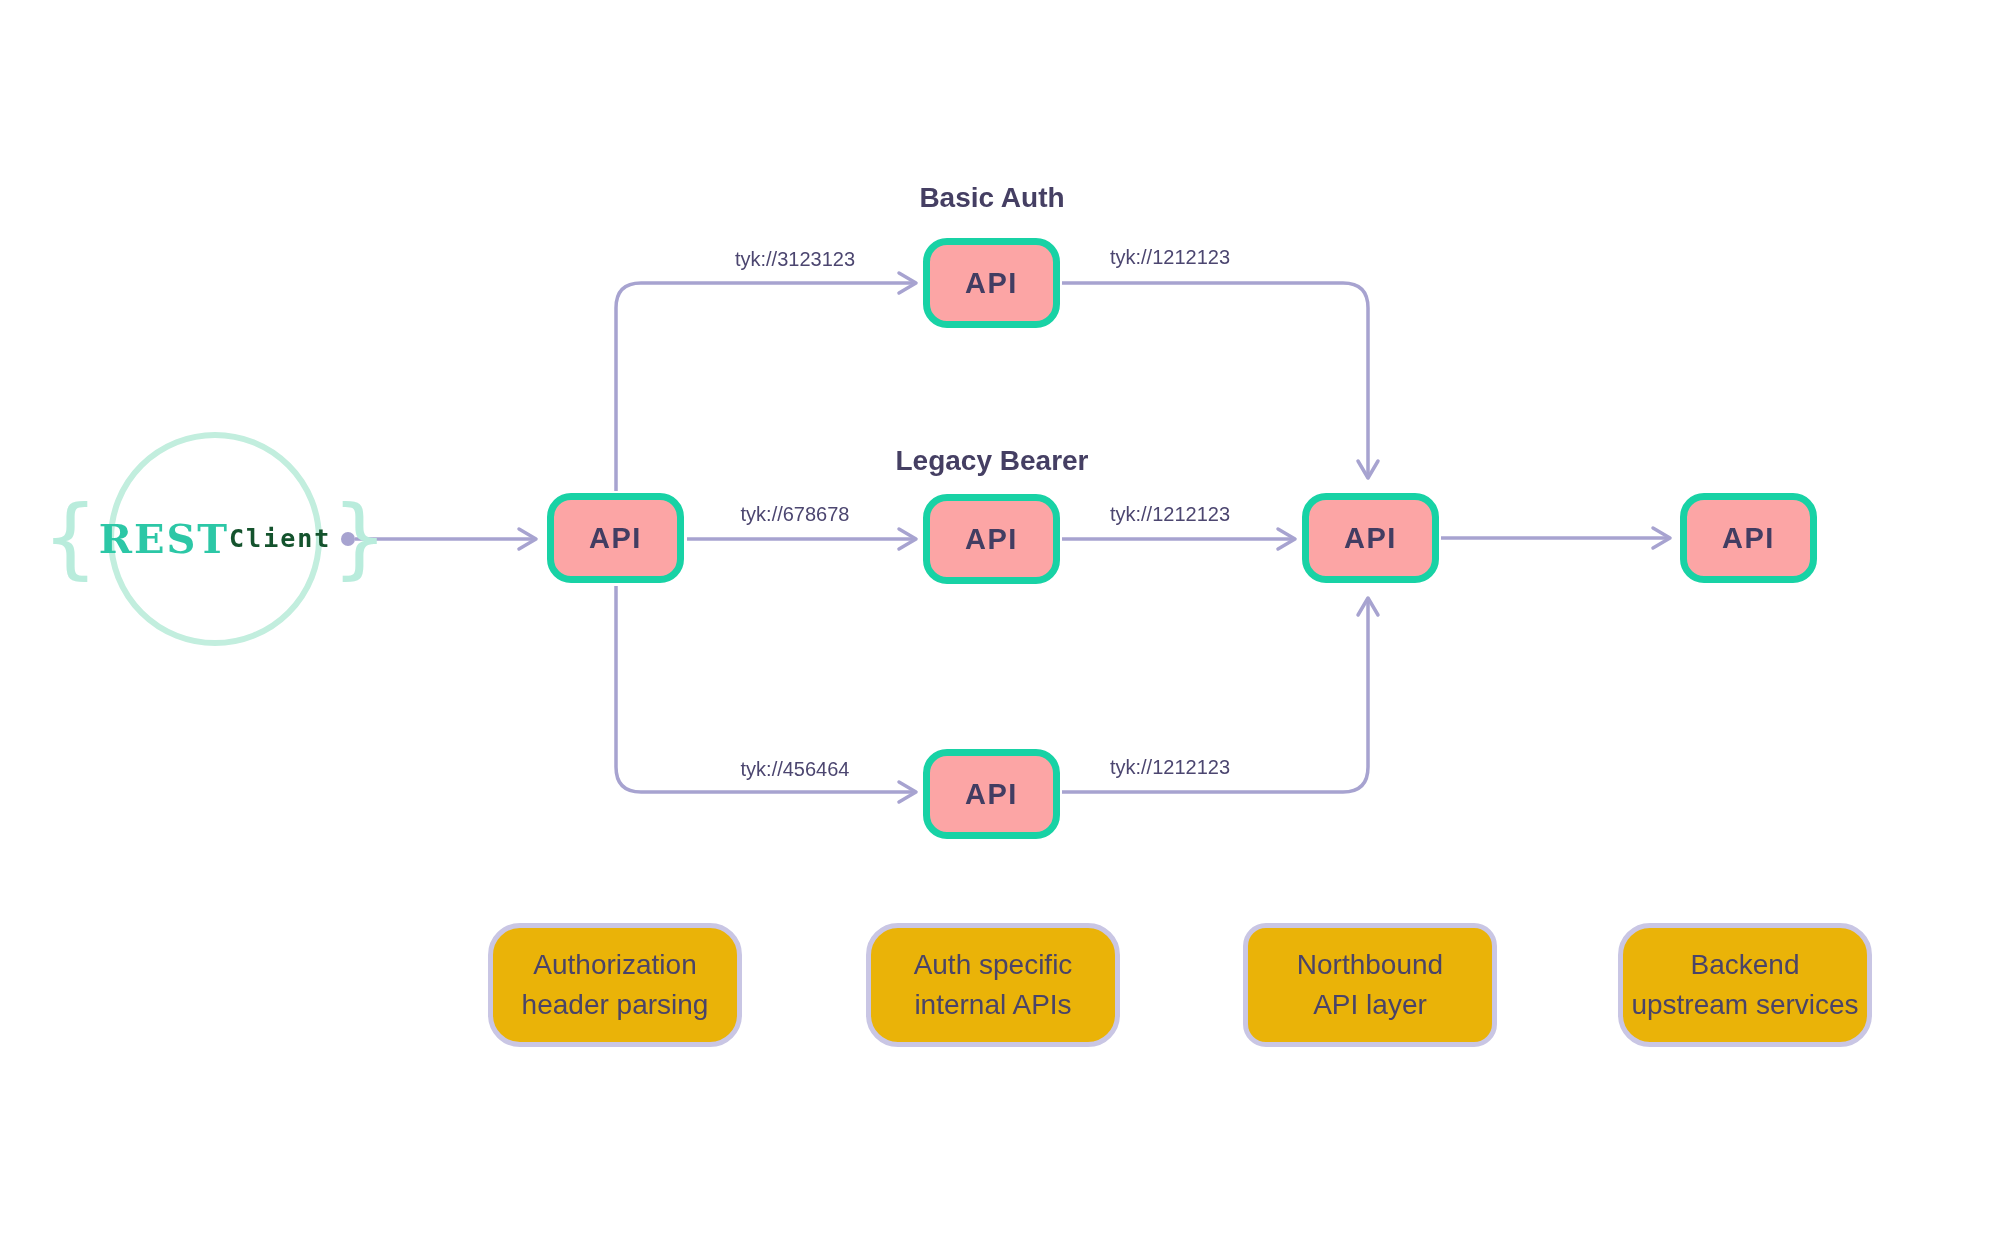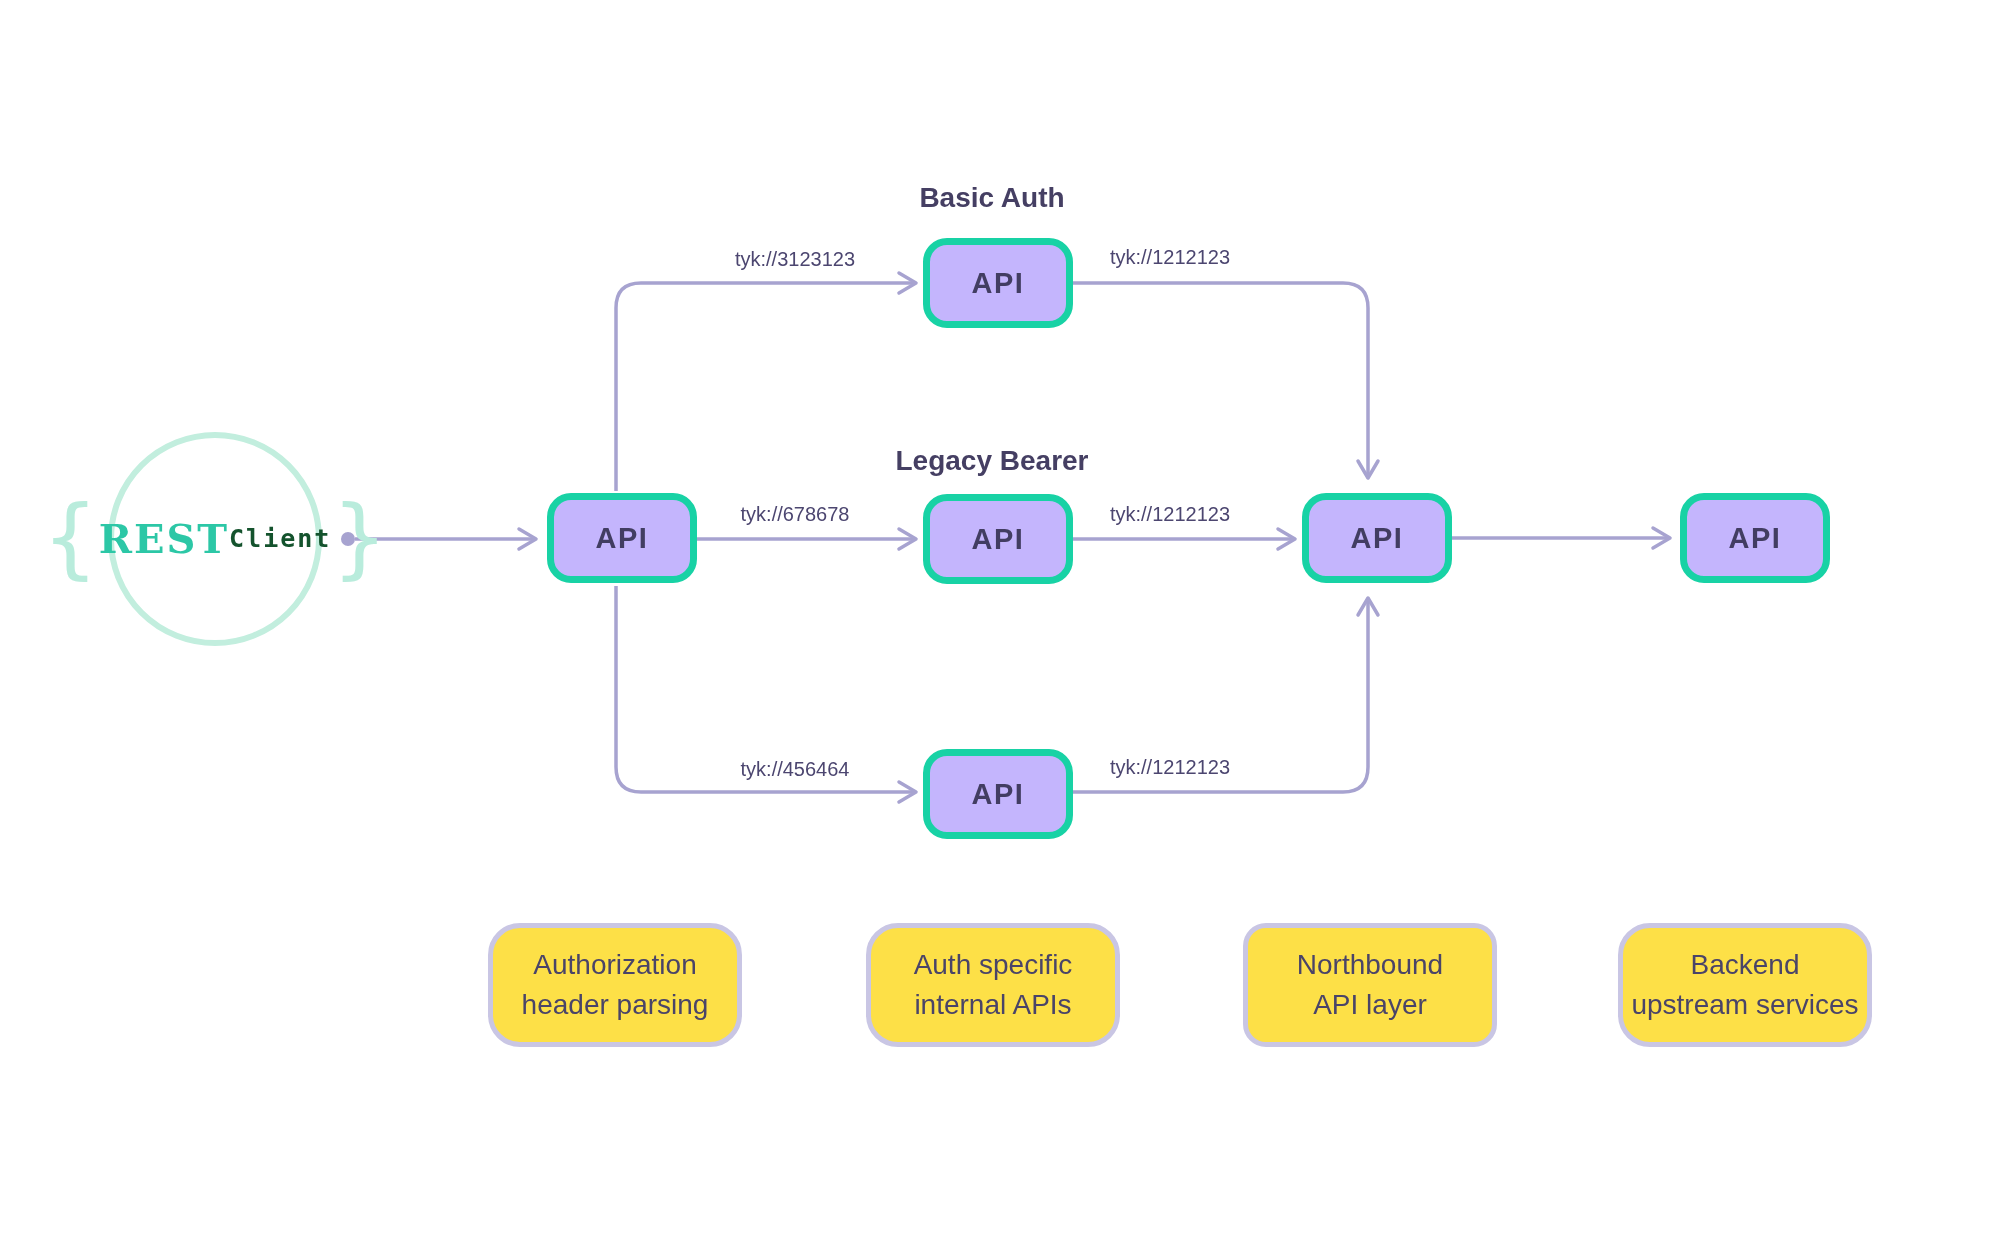--- a/index.html
+++ b/index.html
@@ -30,22 +30,22 @@
     font-family:"DejaVu Serif","Liberation Serif",serif;
     font-weight:700;font-size:40px;letter-spacing:2px;color:#2cc7a6;line-height:1.05;
   }
   .client-subtitle{
     font-family:"DejaVu Sans Mono","Liberation Mono",monospace;
     font-weight:700;font-size:25px;letter-spacing:2px;color:#14532d;line-height:1.2;
   }
 
   
   .api-node{
-    position:absolute;width:150px;height:90px;box-sizing:border-box;
-    border:7px solid #18d2a5;border-radius:24px;background:#c4b5fd;
+    position:absolute;width:137px;height:90px;box-sizing:border-box;
+    border:7px solid #18d2a5;border-radius:24px;background:#fca5a5;
     display:flex;align-items:center;justify-content:center;
     font-size:29px;font-weight:600;letter-spacing:1.5px;color:#423d62;
   }
   .node-gateway{left:547px;top:493px;}
   .node-basic{left:923px;top:238px;}
   .node-legacy{left:923px;top:494px;}
   .node-jwt{left:923px;top:749px;}
   .node-northbound{left:1302px;top:493px;}
   .node-backend{left:1680px;top:493px;}
 
@@ -66,21 +66,21 @@
   .lbl-to-basic{left:675px;top:248px;}
   .lbl-to-legacy{left:675px;top:503px;}
   .lbl-to-jwt{left:675px;top:758px;}
   .lbl-basic-north{left:1050px;top:246px;}
   .lbl-legacy-north{left:1050px;top:503px;}
   .lbl-jwt-north{left:1050px;top:756px;}
 
   
   .caption-box{
     position:absolute;width:254px;height:124px;box-sizing:border-box;top:923px;
-    border:5px solid #c9c6e4;border-radius:32px;background:#fde047;
+    border:5px solid #c9c6e4;border-radius:32px;background:#eab308;
     display:flex;flex-direction:column;align-items:center;justify-content:center;
     font-size:28px;color:#4a4468;line-height:40px;text-align:center;
   }
   .cap-1{left:488px;}
   .cap-2{left:866px;}
   .cap-3{left:1243px;border-radius:23px;}
   .cap-4{left:1618px;}
 </style>
 </head>
 <body>

